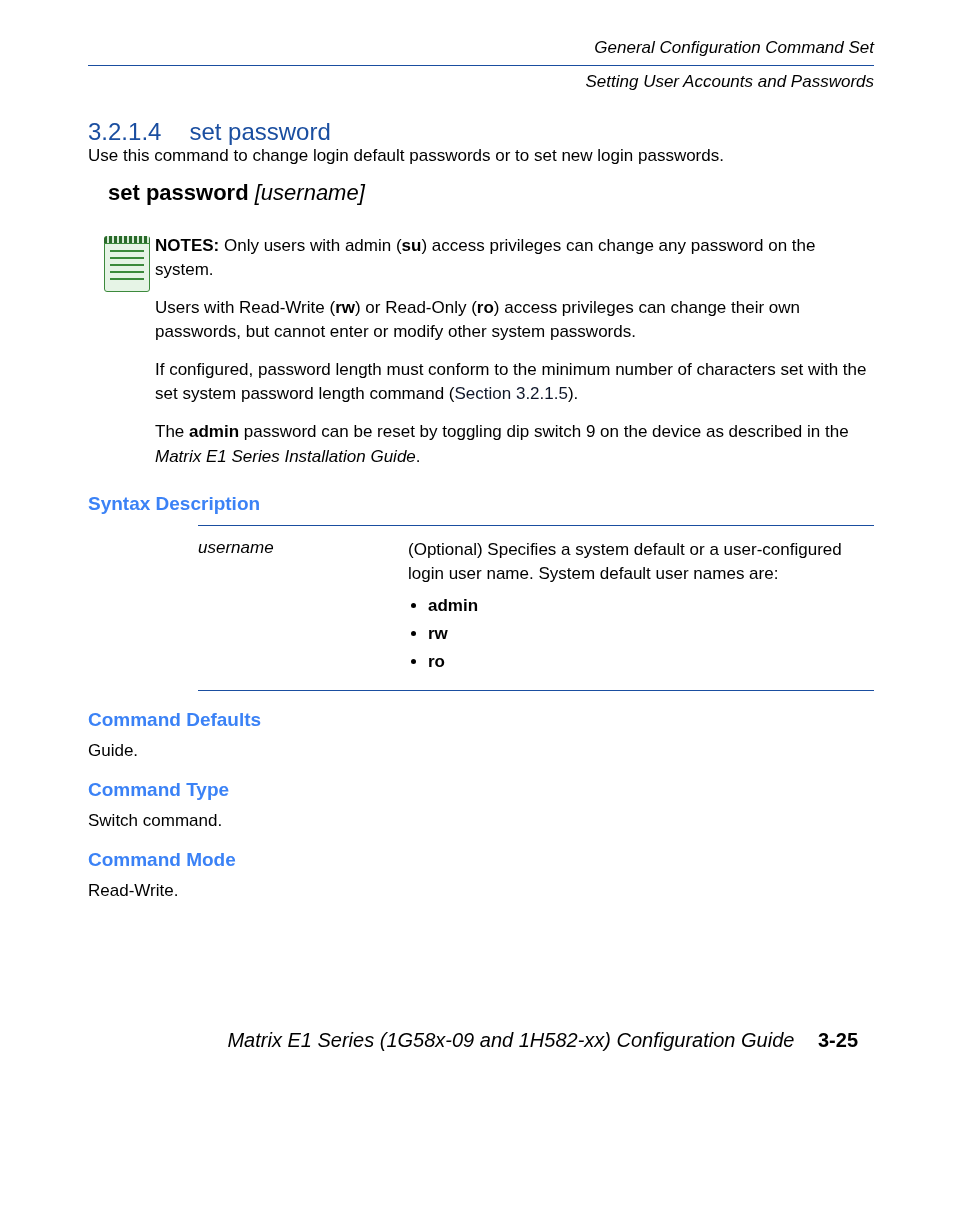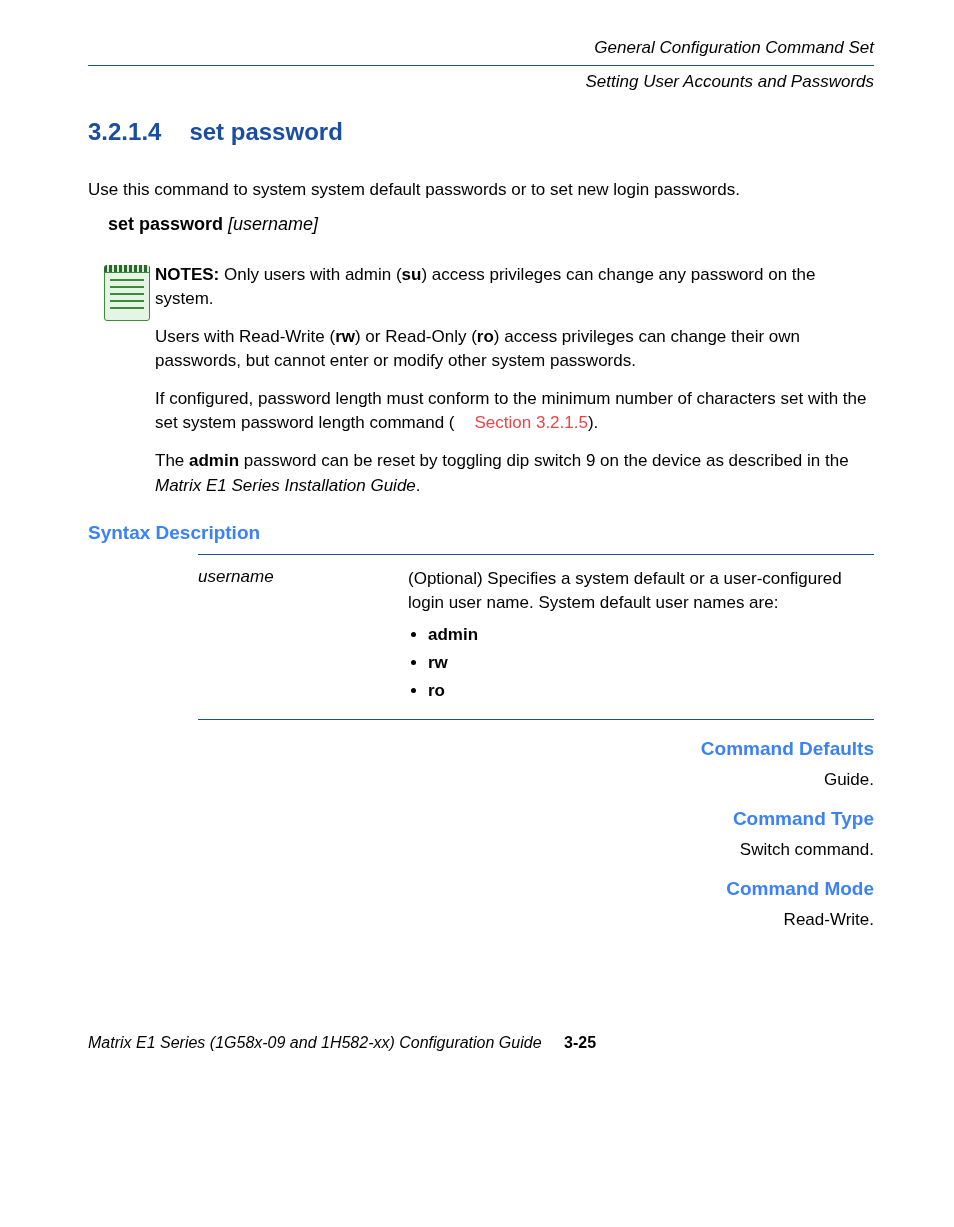--- a/index.html
+++ b/index.html
@@ -29,28 +29,28 @@
     margin: 0 0 6px 0;
   }
   .sub-header {
     text-align: right;
     font-style: italic;
     font-size: 17px;
     margin-bottom: 26px;
   }
   .section-number-title {
     color: #1a4ea0;
-    font-weight: bold;
+    font-weight: normal;
     font-size: 24px;
-    margin-bottom: 34px;
+    margin-bottom: 0;
   }
   .section-number-title .num { margin-right: 28px; }
   .intro-line { font-size: 17px; margin-bottom: 14px; padding-left: 0; }
   .syntax-line {
-    font-size: 18px;
+    font-size: 22px;
     margin-bottom: 28px;
     padding-left: 20px;
   }
   .bold { font-weight: bold; }
   .ital { font-style: italic; }
   .note-block {
     display: flex;
     gap: 5px;
     margin-bottom: 24px;
     padding-left: 16px;
@@ -77,65 +77,66 @@
     padding: 6px 5px 4px 5px;
     box-sizing: border-box;
   }
   .note-icon .line {
     height: 2px;
     background: #3c8a3c;
     margin-bottom: 5px;
   }
   .note-body { flex: 1 1 auto; font-size: 17px; line-height: 1.42; }
   .note-body p { margin: 0 0 14px 0; }
-  .blue-link { color: #ef4444; margin-left: 20px; }
+  .blue-link { color: #0f172a; }
   .subheading {
     color: #3b82f6;
     font-weight: bold;
     font-size: 19px;
     margin-top: 8px;
     margin-bottom: 10px;
   }
   .syntax-table {
     margin-left: 110px;
     margin-right: 0;
     margin-bottom: 4px;
   }
   .st-rule { border: none; border-top: 1px solid #1a4ea0; margin: 0; }
   .st-row { display: flex; padding: 12px 0 12px 0; justify-content: center; }
   .st-key { width: 210px; flex: 0 0 auto; font-size: 17px; }
   .st-val { flex: 1 1 auto; font-size: 17px; line-height: 1.42; }
   .st-val ul { margin: 8px 0 0 0; padding-left: 20px; }
   .st-val li { margin-bottom: 4px; }
-  .section-block { margin-top: 18px; text-align: right; }
+  .section-block { margin-top: 18px; }
   .section-text { font-size: 17px; margin: 2px 0 18px 0; }
   .footer {
     position: absolute;
     bottom: 42px;
     left: 88px;
-    right: 80px;
-    font-size: 16px;
+    right: 96px;
+    text-align: right;
+    font-size: 20px;
   }
   .footer .doc-title { font-style: italic; }
   .footer .pnum { font-weight: bold; margin-left: 18px; }
 </style>
 </head>
 <body>
 
 <div class="page">
 
   <div class="header-block">General Configuration Command Set</div>
   <hr class="header-rule">
   <div class="sub-header">Setting User Accounts and Passwords</div>
 
   <div class="section-number-title">
     <span class="num">3.2.1.4</span><span>set password</span>
   </div>
 
-  <div class="intro-line">Use this command to system system default passwords or to set new login passwords.</div>
+  <div class="intro-line">Use this command to change login default passwords or to set new login passwords.</div>
 
   <div class="syntax-line">
     <span class="bold">set password</span>
     <span> </span>
     <span class="ital">[username]</span>
   </div>
 
   <div class="note-block">
     <div class="note-icon-wrap">
       <div class="note-icon">

